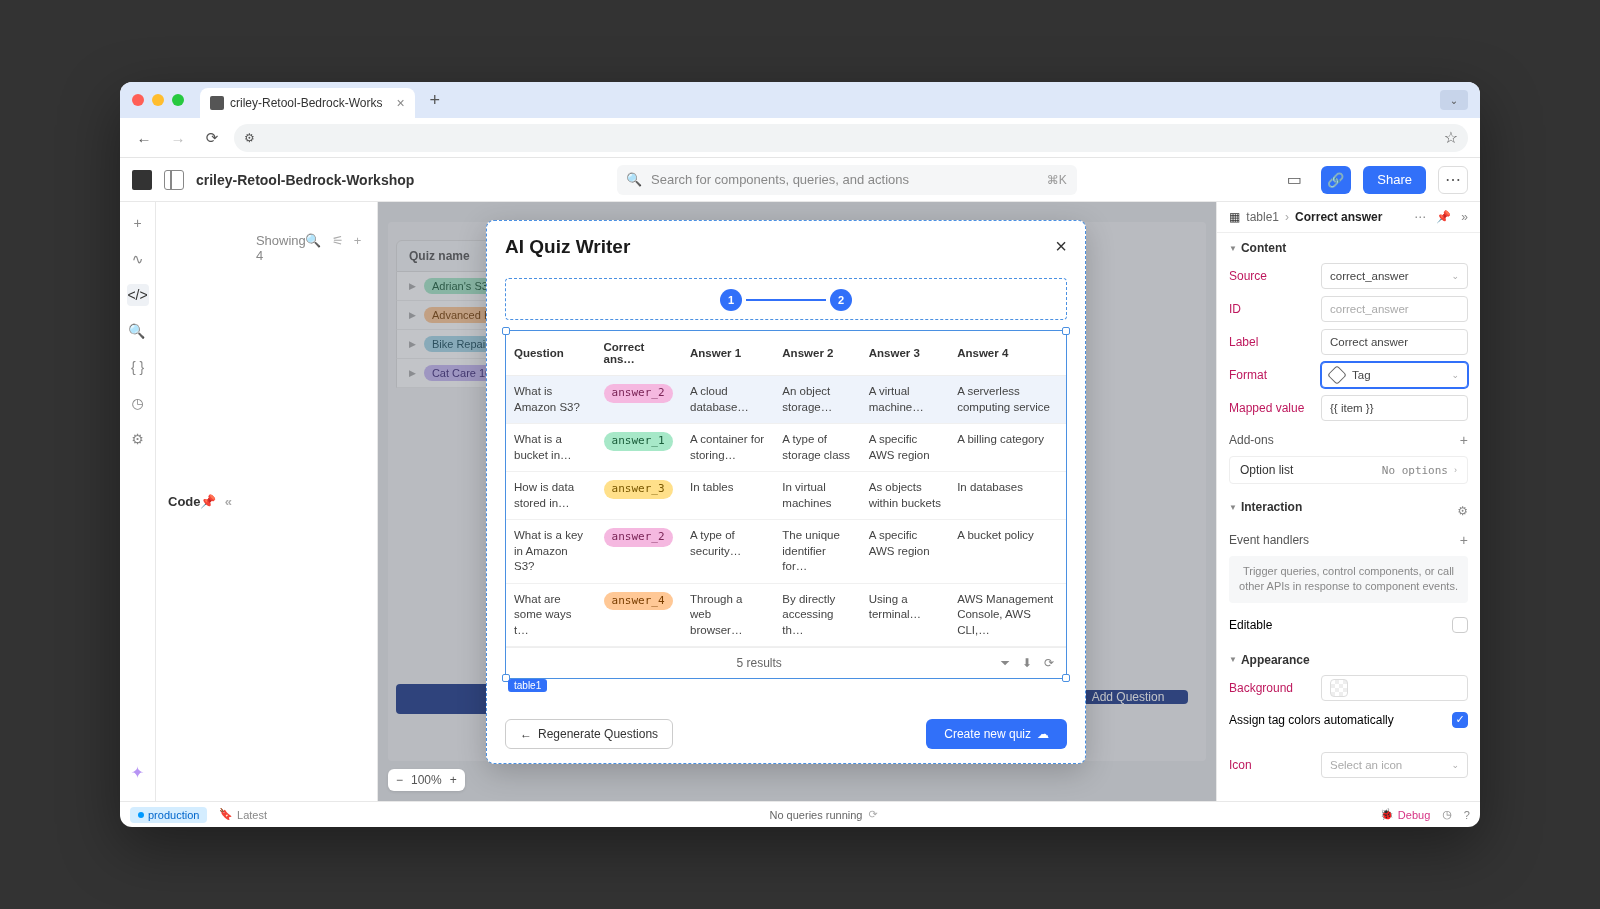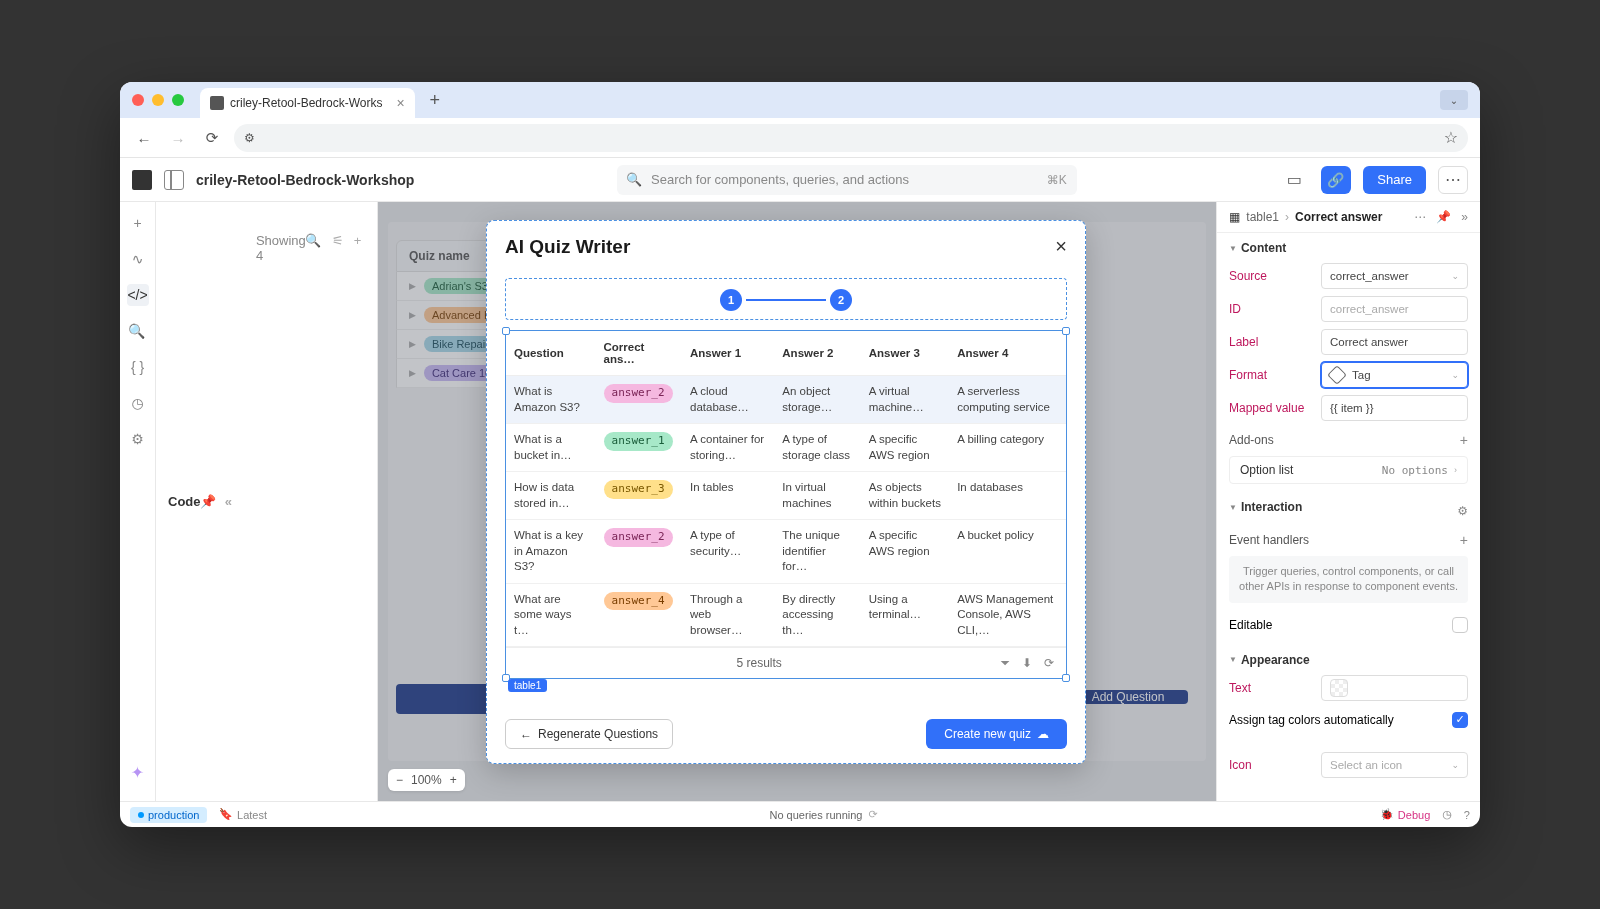--- a/index.html
+++ b/index.html
@@ -465,21 +465,21 @@
           <div class="rp-toggle"></div>
         </div>
       </div>
 
       <div class="rp-section">
         <div class="rp-sec-title">
           <span class="rp-sec-caret">▼</span>
             <span>Appearance</span>
         </div>
         <div class="rp-row">
-          <div class="rp-label">Text</div>
+          <div class="rp-label">Background</div>
           <div class="rp-input" style="justify-content:flex-start">
             <div class="color-swatch"></div>
           </div>
         </div>
         <div class="rp-toggle-row">
           <span>Assign tag colors automatically</span>
           <div class="rp-toggle on">✓</div>
         </div>
         <div class="rp-row" style="margin-top:20px">
           <div class="rp-label">Icon</div>

